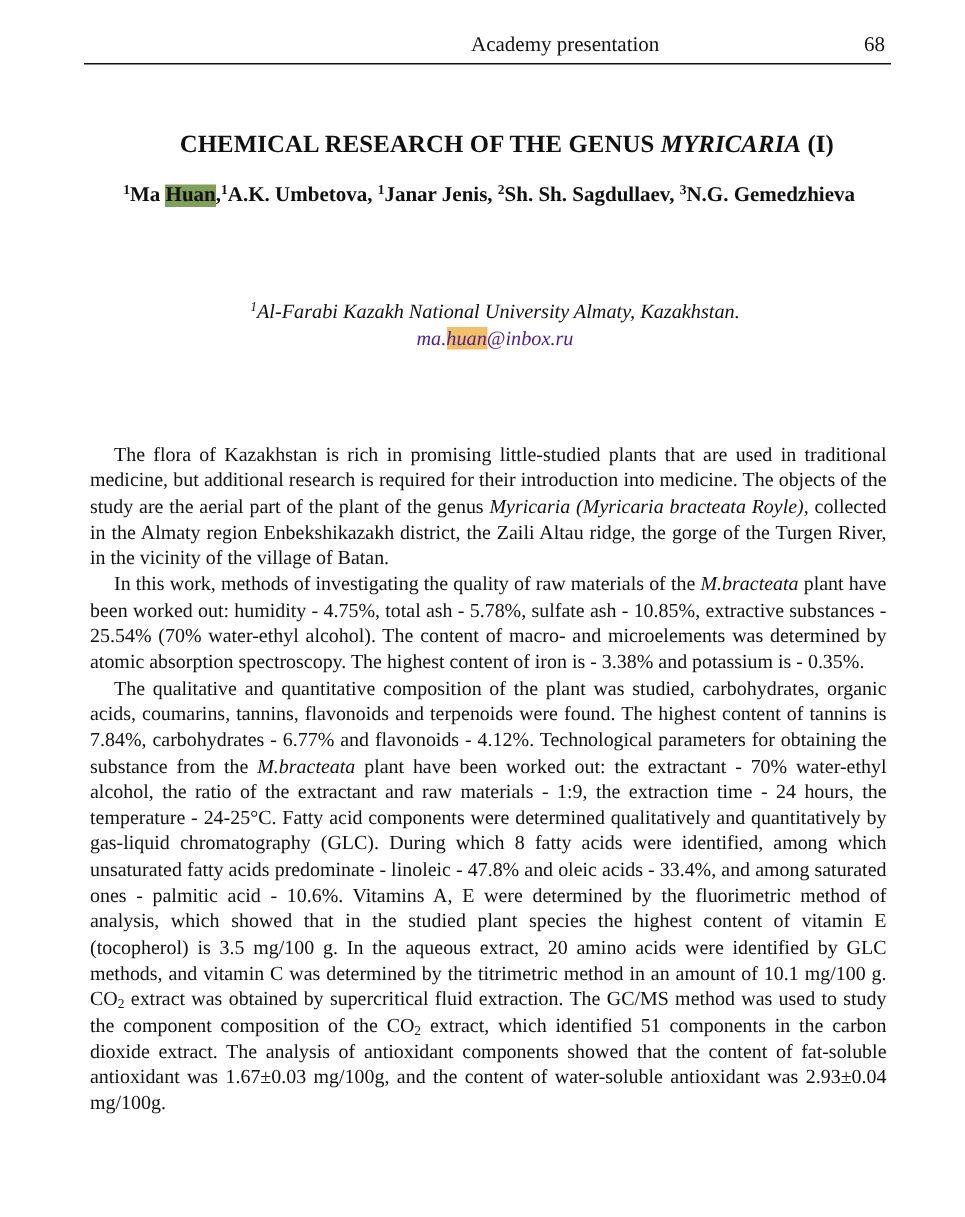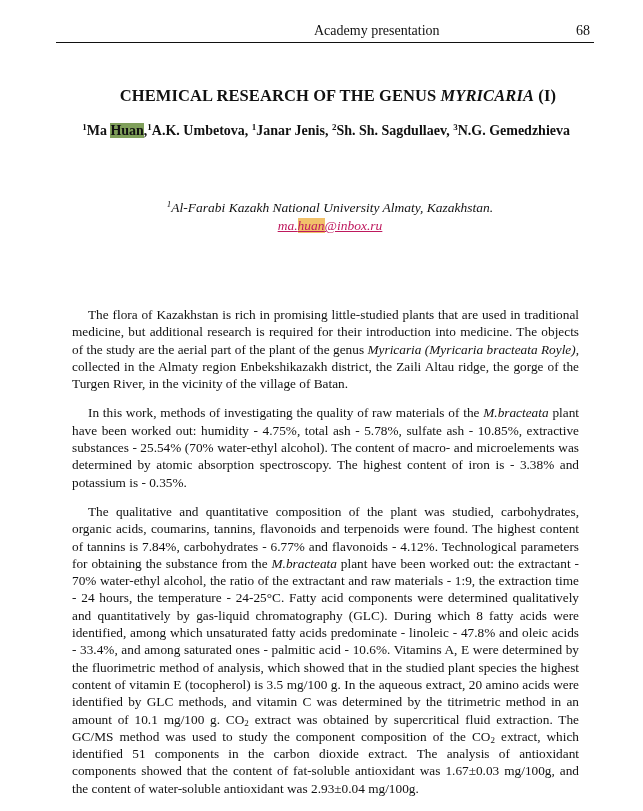--- a/index.html
+++ b/index.html
@@ -11,24 +11,24 @@
     .header .pageno { position: absolute; right: 4px; top: 3px; }
     .title { position: absolute; left: 0; width: 556px; top: 86px; text-align: right;
       font-weight: bold; font-size: 16.5px; letter-spacing: 0.1px; }
     .authors { position: absolute; left: 80px; width: 490px; top: 121px; text-align: right;
       font-weight: bold; font-size: 14px; line-height: 20px; }
     .hl-green { background: #7f9f5a; }
     .hl-orange { background: #f1c16a; }
     sup { font-size: 9px; vertical-align: 5px; line-height: 0; }
     .affils { position: absolute; left: 70px; width: 520px; top: 173px; text-align: center;
       font-style: italic; font-size: 13.5px; line-height: 18px; margin-top: 26px; }
-    .email { color: #be185d; text-decoration: underline; }
+    .email { color: #4c1d95; }
     .body { position: absolute; left: 60px; width: 531px; top: 294px;
       font-size: 13.3px; line-height: 17.3px; text-align: justify; }
-    .body p { margin: 12px; text-indent: 16px; }
+    .body p { margin: 0; text-indent: 16px; }
     sub { font-size: 9px; vertical-align: -2px; line-height: 0; }
   </style>
 </head>
 <body>
 
 <div class="header">
   <span class="section">Academy presentation</span>
   <span class="pageno">68</span>
 </div>
 

